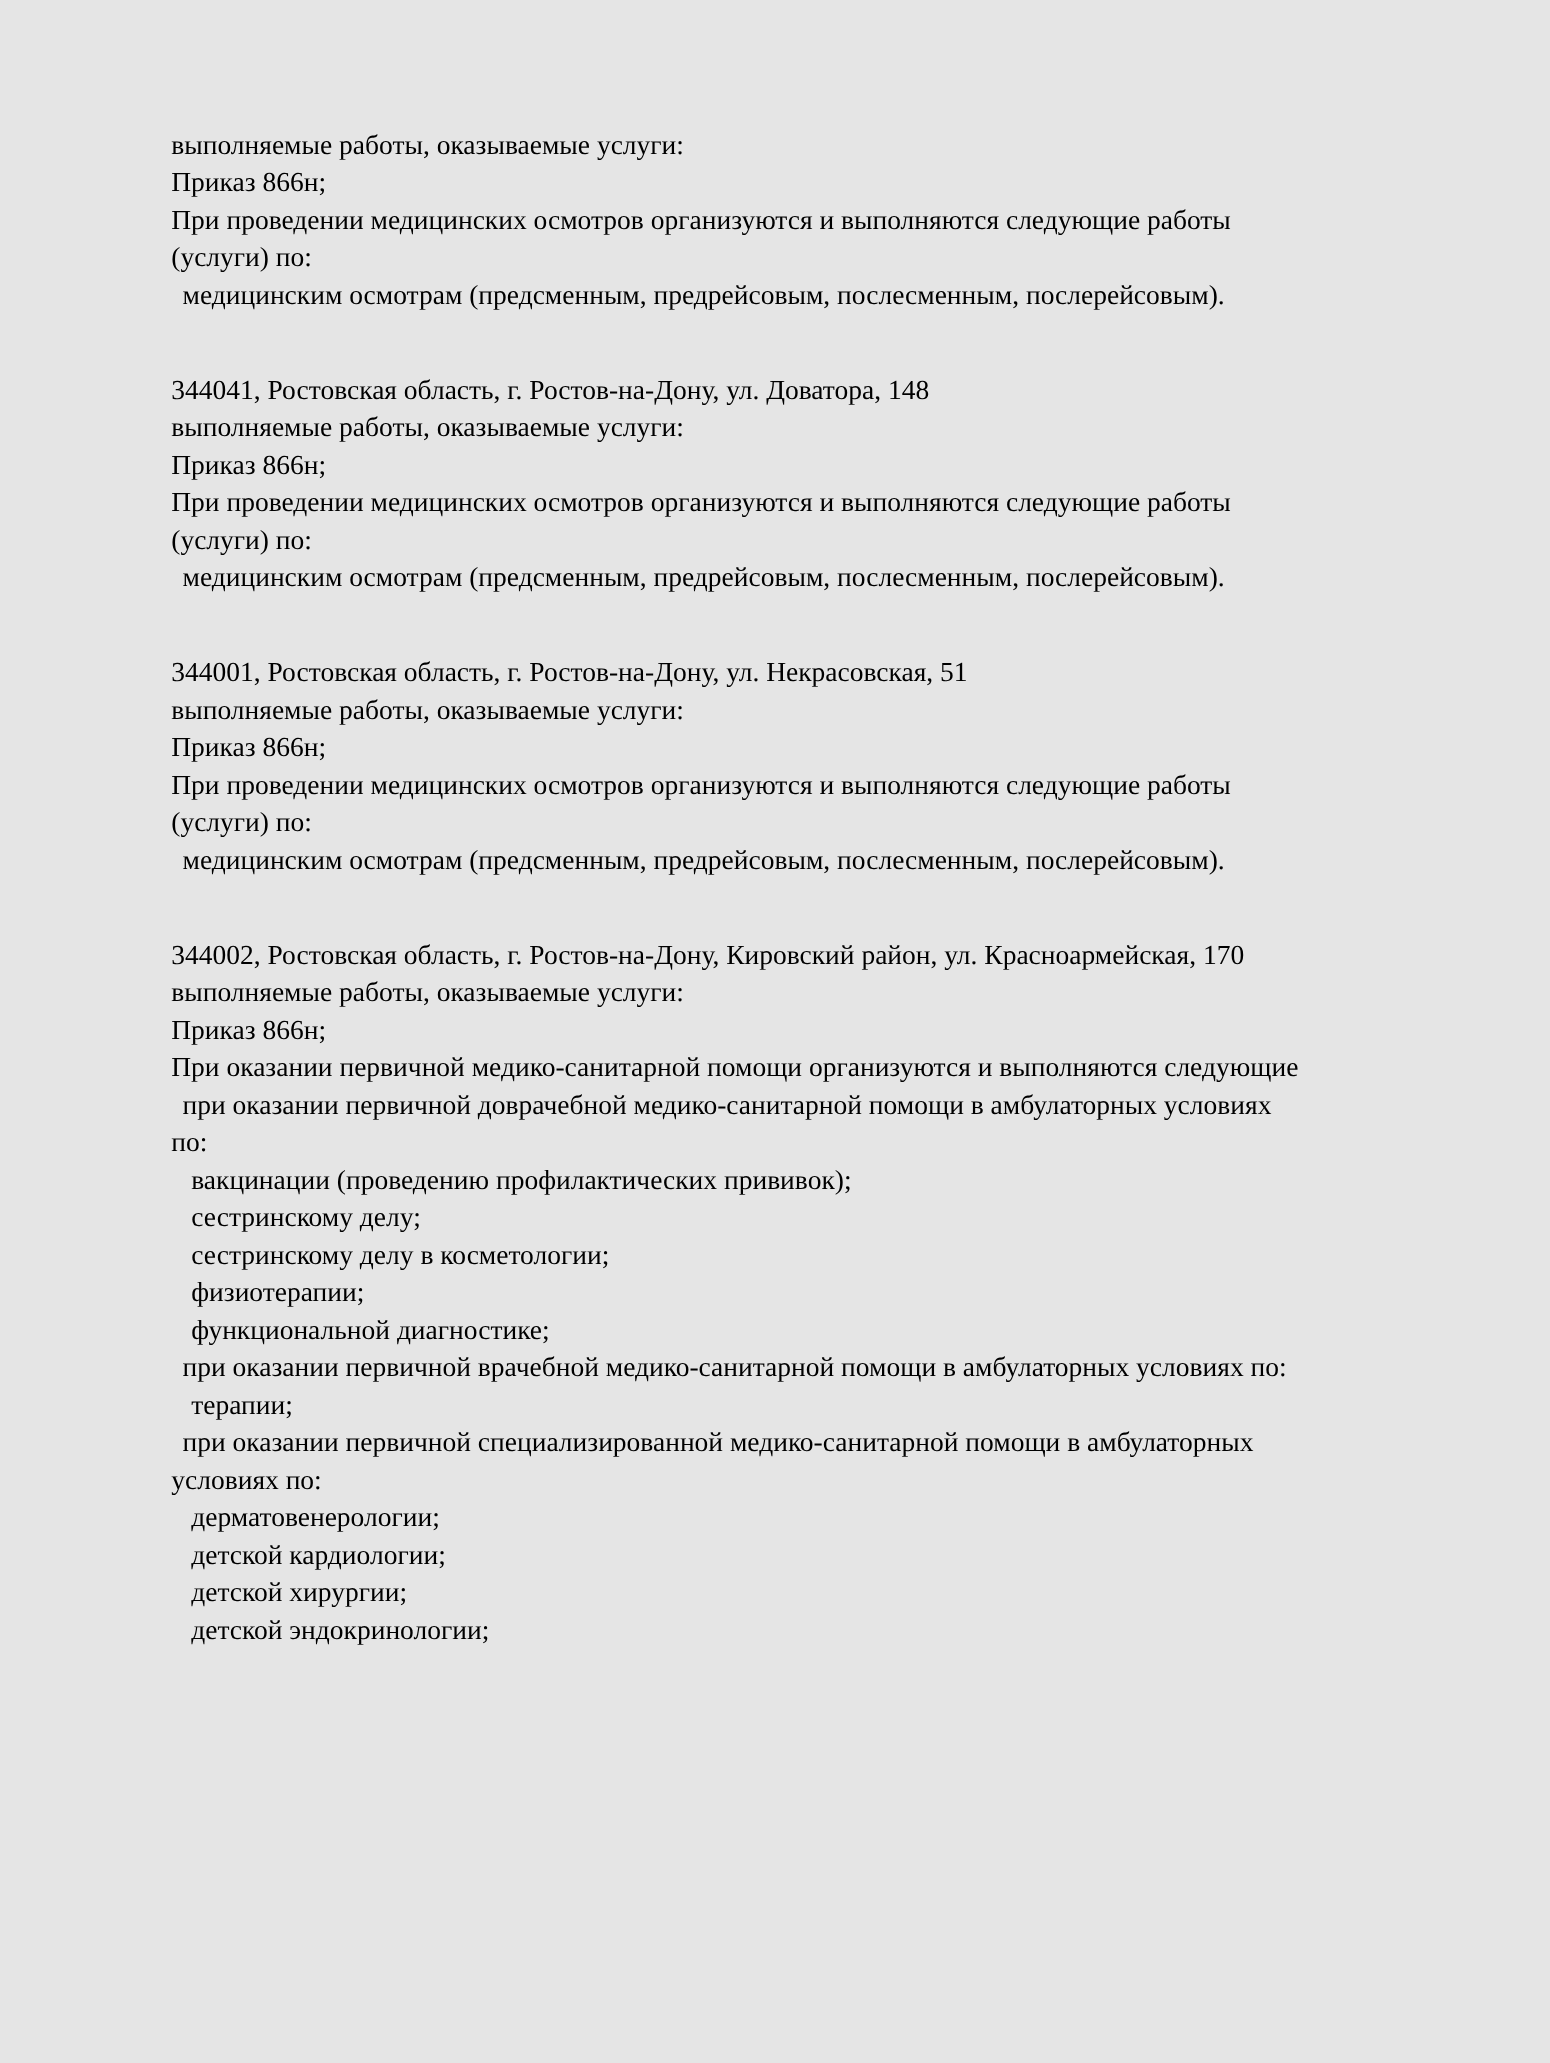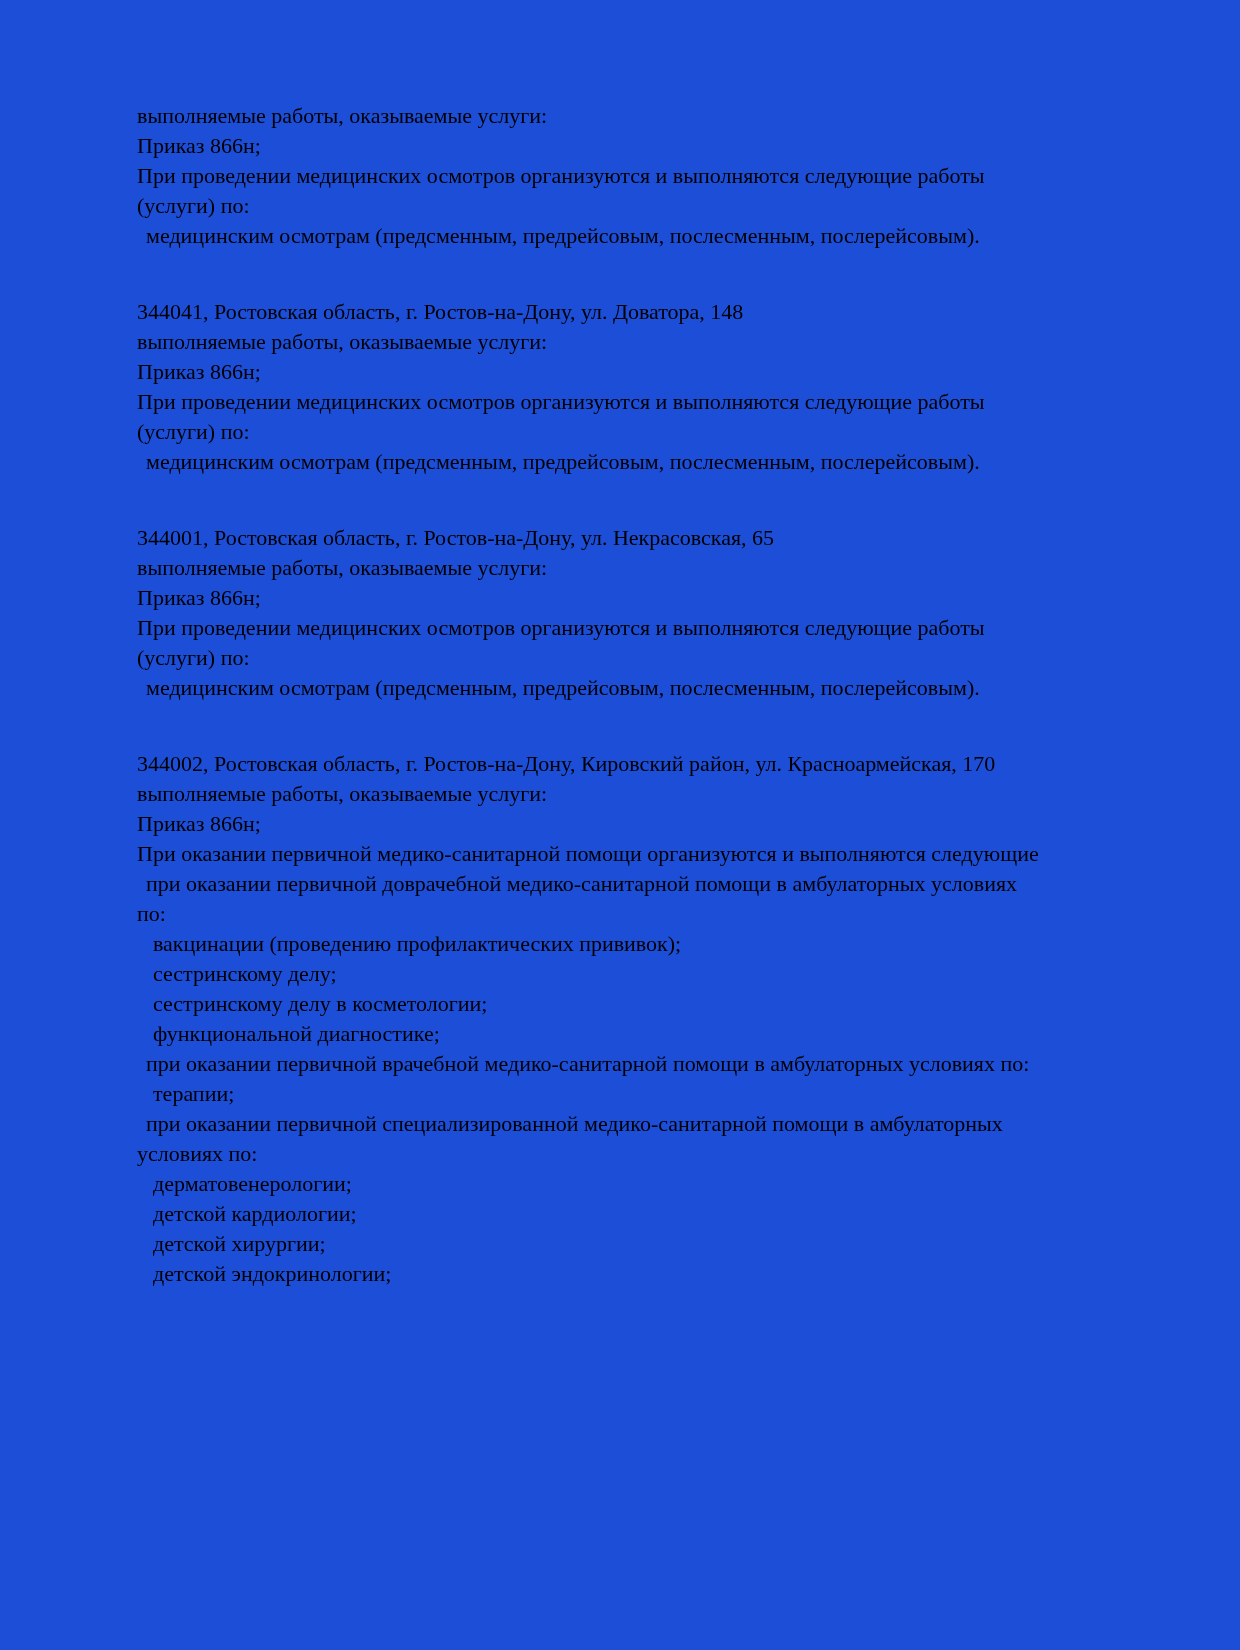--- a/index.html
+++ b/index.html
@@ -4,21 +4,21 @@
 <style>
   html, body {
     margin: 0;
     padding: 0;
     background: #ffffff;
   }
   .page {
     position: relative;
     width: 1240px;
     height: 1650px;
-    background: #1d4ed8;
+    background: #e5e5e5;
     overflow: hidden;
   }
   .doc {
     position: absolute;
     left: 137px;
     top: 101px;
     width: 1060px;
     font-family: "Liberation Serif", "DejaVu Serif", serif;
     font-size: 22px;
     line-height: 30px;
@@ -49,37 +49,38 @@
       </div>
       <div class="section">
         <div class="line indent-0">344041, Ростовская область, г. Ростов-на-Дону, ул. Доватора, 148</div>
         <div class="line indent-0">выполняемые работы, оказываемые услуги:</div>
         <div class="line indent-0">Приказ 866н;</div>
         <div class="line indent-0">При проведении медицинских осмотров организуются и выполняются следующие работы</div>
         <div class="line indent-0">(услуги) по:</div>
         <div class="line indent-1">медицинским осмотрам (предсменным, предрейсовым, послесменным, послерейсовым).</div>
       </div>
       <div class="section">
-        <div class="line indent-0">344001, Ростовская область, г. Ростов-на-Дону, ул. Некрасовская, 65</div>
+        <div class="line indent-0">344001, Ростовская область, г. Ростов-на-Дону, ул. Некрасовская, 51</div>
         <div class="line indent-0">выполняемые работы, оказываемые услуги:</div>
         <div class="line indent-0">Приказ 866н;</div>
         <div class="line indent-0">При проведении медицинских осмотров организуются и выполняются следующие работы</div>
         <div class="line indent-0">(услуги) по:</div>
         <div class="line indent-1">медицинским осмотрам (предсменным, предрейсовым, послесменным, послерейсовым).</div>
       </div>
       <div class="section">
         <div class="line indent-0">344002, Ростовская область, г. Ростов-на-Дону, Кировский район, ул. Красноармейская, 170</div>
         <div class="line indent-0">выполняемые работы, оказываемые услуги:</div>
         <div class="line indent-0">Приказ 866н;</div>
         <div class="line indent-0">При оказании первичной медико-санитарной помощи организуются и выполняются следующие</div>
         <div class="line indent-1">при оказании первичной доврачебной медико-санитарной помощи в амбулаторных условиях</div>
         <div class="line indent-0">по:</div>
         <div class="line indent-2">вакцинации (проведению профилактических прививок);</div>
         <div class="line indent-2">сестринскому делу;</div>
         <div class="line indent-2">сестринскому делу в косметологии;</div>
+        <div class="line indent-2">физиотерапии;</div>
         <div class="line indent-2">функциональной диагностике;</div>
         <div class="line indent-1">при оказании первичной врачебной медико-санитарной помощи в амбулаторных условиях по:</div>
         <div class="line indent-2">терапии;</div>
         <div class="line indent-1">при оказании первичной специализированной медико-санитарной помощи в амбулаторных</div>
         <div class="line indent-0">условиях по:</div>
         <div class="line indent-2">дерматовенерологии;</div>
         <div class="line indent-2">детской кардиологии;</div>
         <div class="line indent-2">детской хирургии;</div>
         <div class="line indent-2">детской эндокринологии;</div>
       </div>

